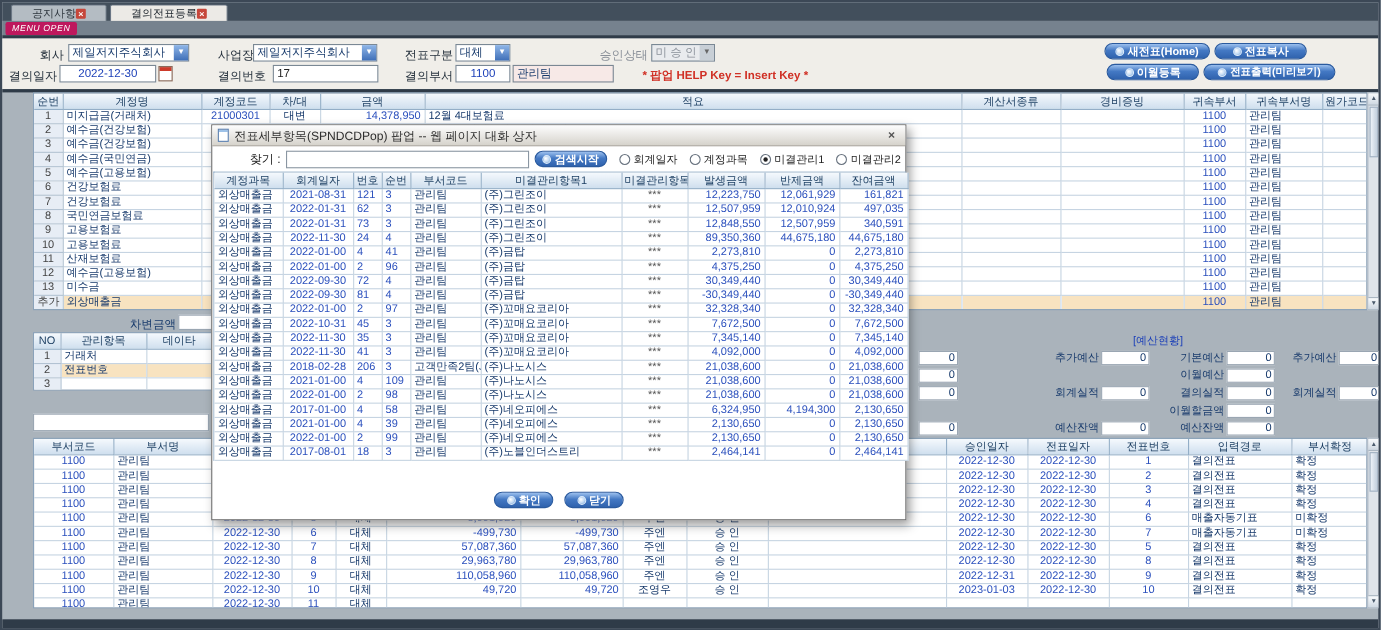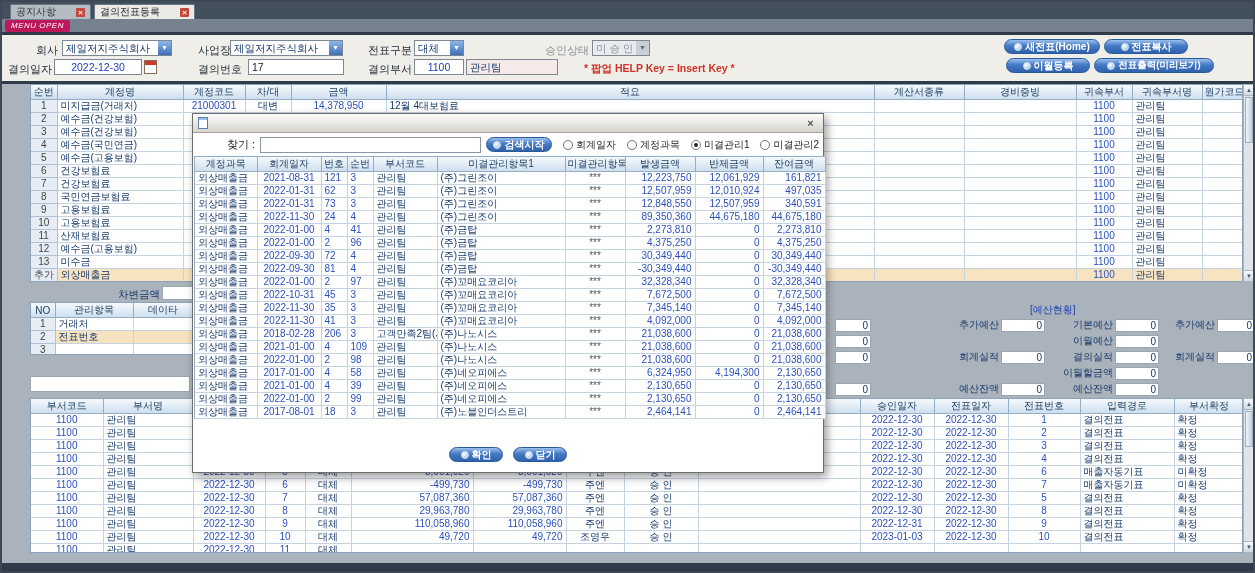--- a/index.html
+++ b/index.html
@@ -1,21 +1,21 @@
 <!DOCTYPE html>
 <html><head>
 <meta charset="utf-8">
 <style>
 *{margin:0;padding:0;box-sizing:border-box;}
 html,body{width:1255px;height:573px;}
 body{font-family:"Liberation Sans","DejaVu Sans",sans-serif;background:#5d6b7a;}
 #app{position:relative;width:1255px;height:573px;background:#aab3bb;overflow:hidden;border:2px solid #3c4856;}
 
 .topbar{position:absolute;top:0;left:0;right:0;height:17px;background:#424f5c;display:flex;gap:3px;padding:2px 0 0 8px;}
-.tab{height:15px;background:#b4bcc3;border:1px solid #6a7684;border-bottom:none;border-radius:2px 2px 0 0;padding:0 5px;font-size:10px;color:#2f373f;display:flex;align-items:center;gap:20px;}
+.tab{height:15px;background:#b4bcc3;border:1px solid #6a7684;border-bottom:none;border-radius:2px 2px 0 0;padding:0 18px;font-size:10px;color:#2f373f;display:flex;align-items:center;gap:0;}
 .tab.active{background:#eceae6;color:#1c242c;}
 .tabx{display:inline-block;width:9px;height:9px;background:#c6473b;color:#fff;font-size:8px;line-height:9px;text-align:center;border-radius:1px;font-weight:bold;}
 .menustrip{position:absolute;top:17px;left:0;right:0;height:13px;background:#76828e;}
 .menuopen{position:absolute;left:3px;top:1px;background:#be185d;color:#fff;font-size:8px;font-style:italic;font-weight:normal;padding:1px 6px 2px;border-radius:2px;letter-spacing:.5px;}
 .hr1{position:absolute;top:30px;left:0;right:0;height:3px;background:#2f3b48;}
 .hr2{position:absolute;top:79px;left:0;right:0;height:3px;background:#2f3b48;}
 
 .formarea{position:absolute;top:33px;left:0;right:0;height:46px;background:#f0eee9;}
 .f-label{position:absolute;font-size:11px;color:#24303c;white-space:nowrap;}
 .f-label.dim{color:#8a9099;}
@@ -35,21 +35,21 @@
 .gridwrap{position:absolute;background:#fff;border:1px solid #8aa2ba;overflow:hidden;}
 table{border-collapse:collapse;table-layout:fixed;background:#fff;}
 th{height:14px;font-size:10px;font-weight:normal;color:#173a5e;background:linear-gradient(#f5f9fd,#cfdfee);border-right:1px solid #93aec7;border-bottom:1px solid #93aec7;padding:0 2px;white-space:nowrap;overflow:hidden;text-align:center;}
 td{height:13px;line-height:12px;font-size:10px;padding:0 3px;border-right:1px solid #c6d4e2;border-bottom:1px solid #c6d4e2;white-space:nowrap;overflow:hidden;}
 tr.hl td{background:#f8e3c0;}
 #tblMain td:nth-child(1){background:#e7edf5;text-align:center;color:#444;border-color:#b2c2d2;}
 #tblMain tr.hl td:nth-child(1){background:#e7edf5;}
 #tblMain td:nth-child(2){text-align:left;color:#16396b;}
 #tblMain td:nth-child(3){text-align:center;color:#2b50bd;}
 #tblMain td:nth-child(4){text-align:center;color:#16396b;}
-#tblMain td:nth-child(5){text-align:center;color:#2b50bd;}
+#tblMain td:nth-child(5){text-align:right;color:#2b50bd;}
 #tblMain td:nth-child(6){text-align:left;color:#16396b;}
 #tblMain td:nth-child(9){text-align:center;color:#2b50bd;}
 #tblMain td:nth-child(10){text-align:left;color:#16396b;}
 #tblMgmt td:nth-child(1){background:#e7edf5;text-align:center;color:#444;border-color:#b2c2d2;}
 #tblMgmt tr.hl td:nth-child(1){background:#e7edf5;}
 #tblMgmt td:nth-child(2){text-align:left;color:#16396b;}
 #tblBottom td:nth-child(1){text-align:center;color:#2b50bd;}
 #tblBottom td:nth-child(2){text-align:left;color:#16396b;}
 #tblBottom td:nth-child(3){text-align:center;color:#2b50bd;}
 #tblBottom td:nth-child(4){text-align:center;color:#2b50bd;}
@@ -716,20 +716,21 @@
     <div class="varrow">▲</div>
     <div class="vthumb" style="height:36px;"></div>
     <div class="varrow bot">▼</div>
   </div>
 
   <div class="bottombar"></div>
 
   <div class="popup">
     <div class="pop-title">
       <span class="page-ico"></span>
+      <span>전표세부항목(SPNDCDPop) 팝업 -- 웹 페이지 대화 상자</span>
       <span class="pop-x">×</span>
     </div>
     <div class="pop-search">
       <span>찾기 :</span>
       <input class="pop-input" value="" style="">
       <span class="pill" style="width:66px;">
           <span class="bico"></span>
           <span>검색시작</span>
         </span>
       <span class="radio">

